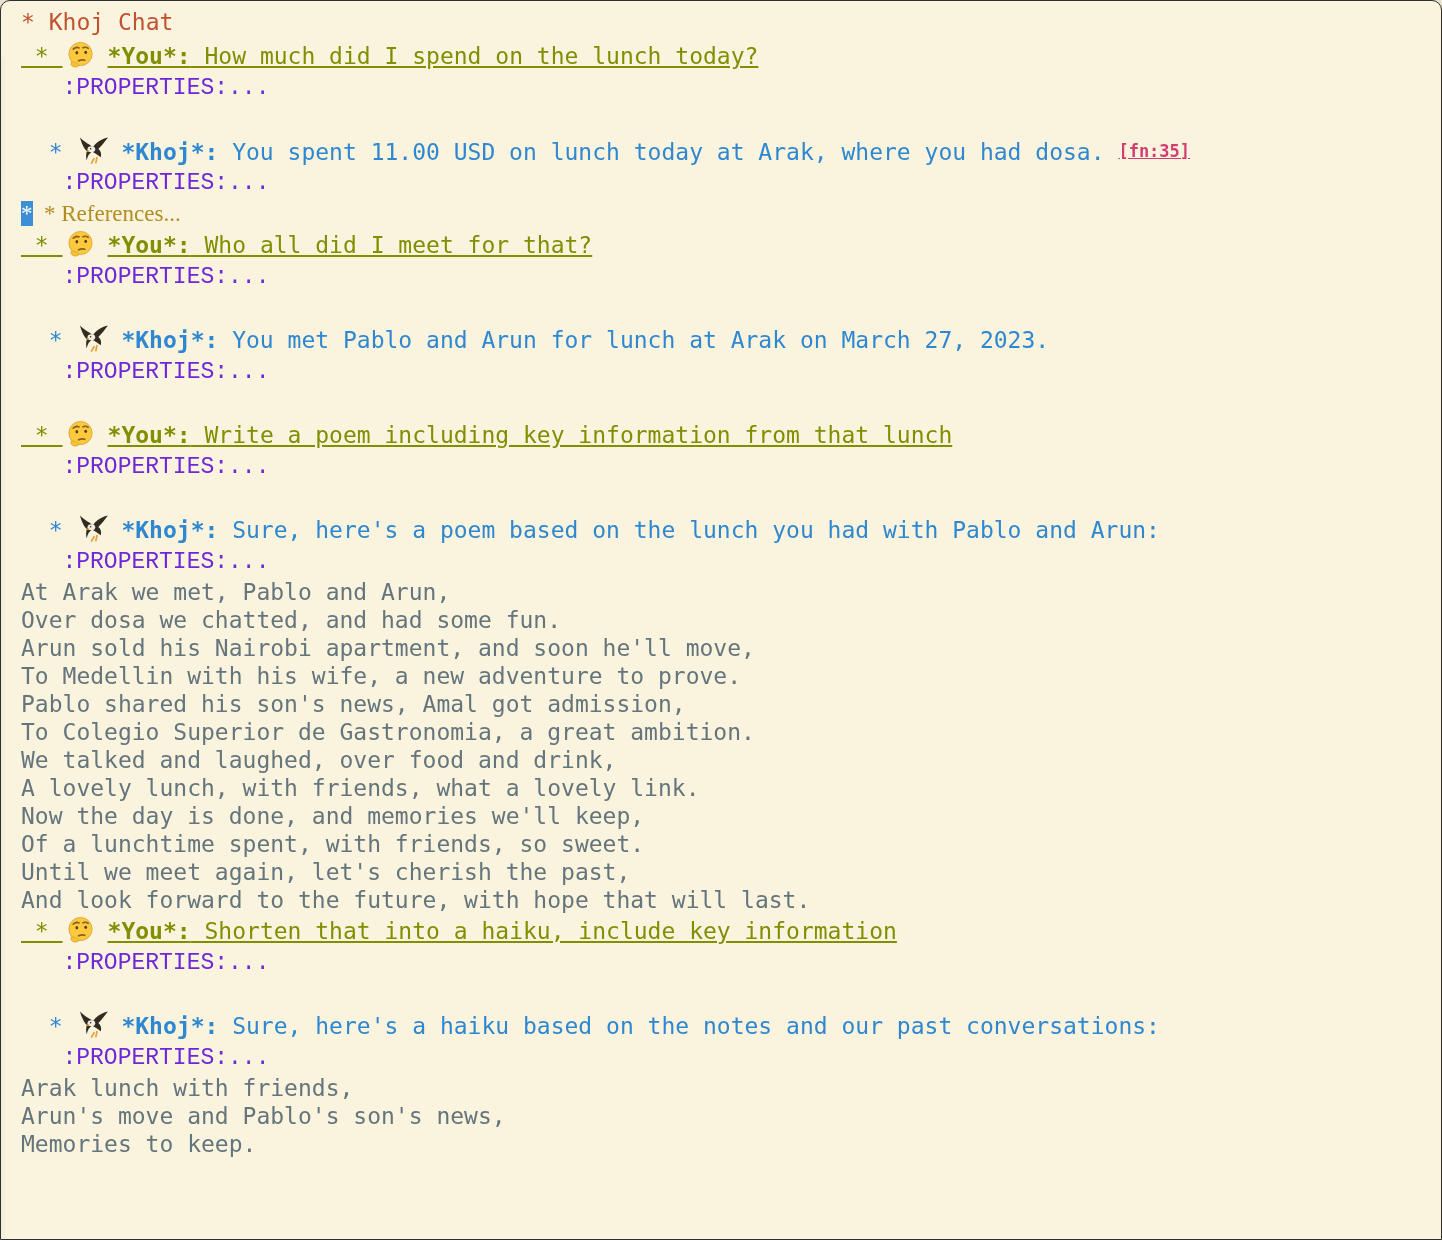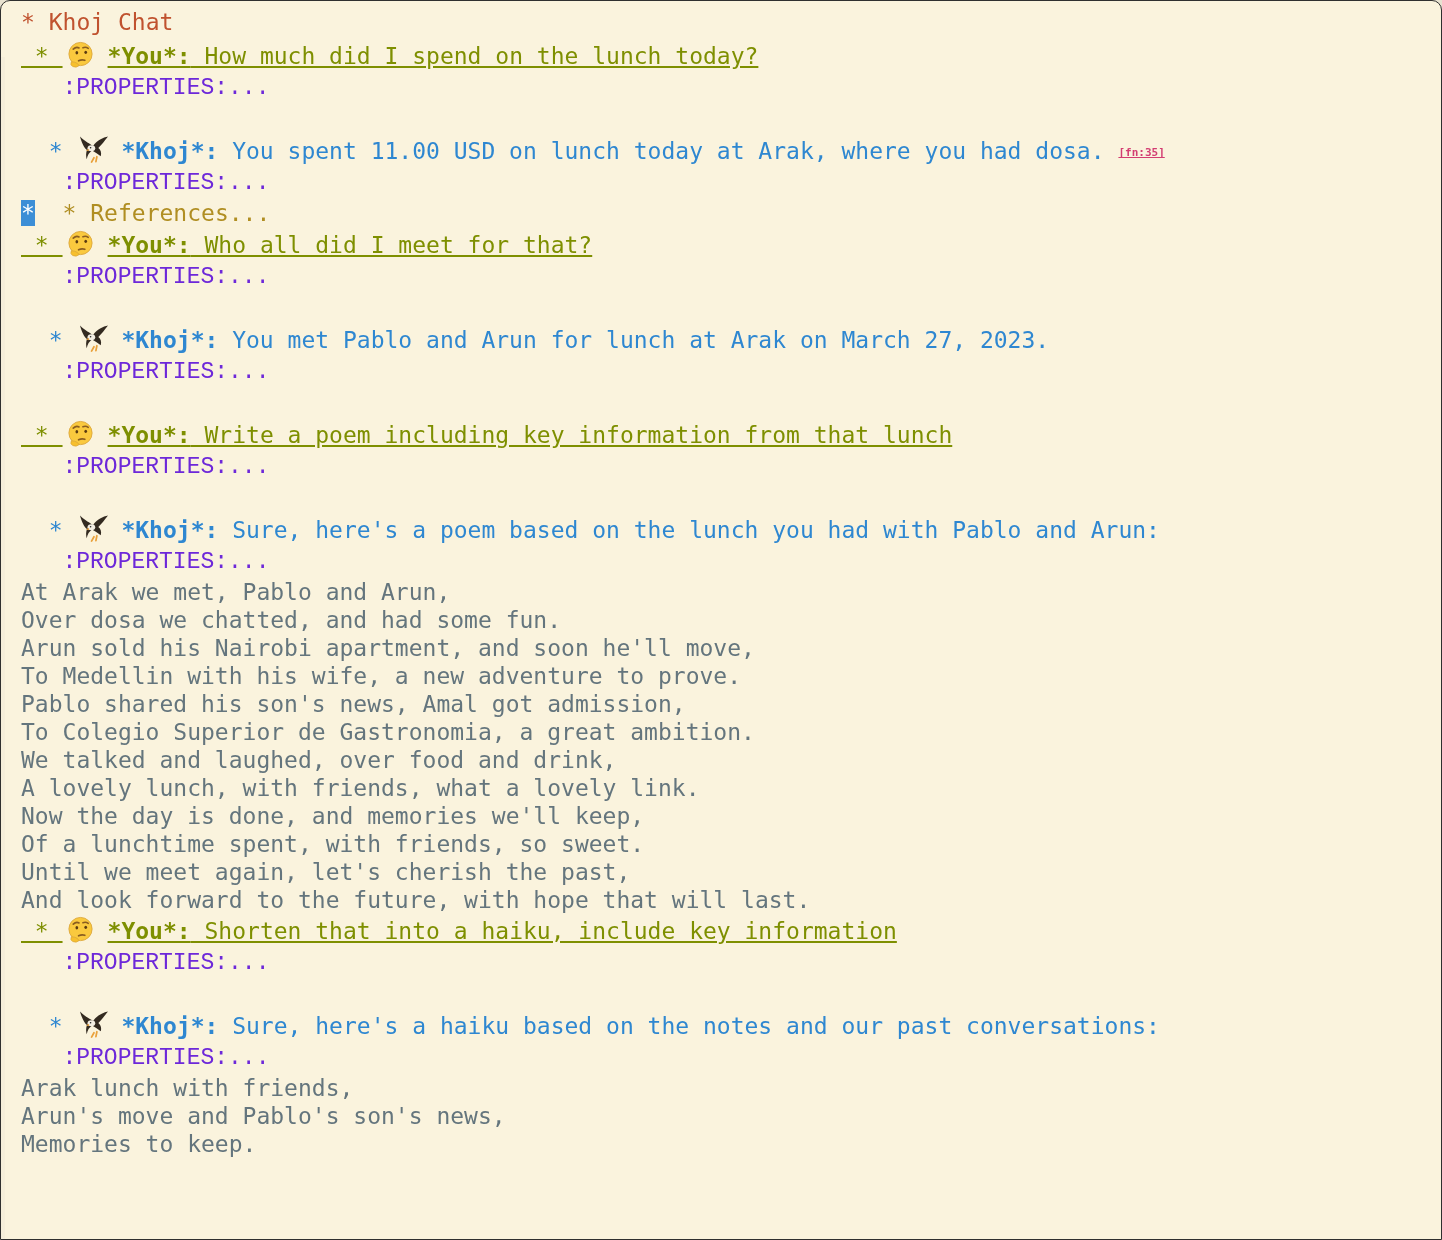--- a/index.html
+++ b/index.html
@@ -30,26 +30,26 @@
   .line{white-space:pre;}
   .t-h1,.t-you,.t-khoj{height:34px;line-height:34px;}
   .t-props{height:31px;line-height:31px;}
   .t-refs{height:29px;line-height:29px;}
   .t-plain{height:28px;line-height:28px;}
   .t-blank{height:30px;}
   .t-h1{color:#c0522f;}
   .t-you{color:#7e8f00;text-decoration:underline;}
   .t-khoj{color:#2e87d1;}
   .t-props{color:#6d28d9;font-family:Liberation Mono, monospace;}
-  .t-refs{color:#b08e22;}
+  .t-refs{color:#b08e22;font-family:Liberation Serif, serif;}
   .t-plain{color:#64757d;}
   .speaker{font-weight:bold;}
   .cursor{background:#3c8ed6;color:#ffffff;}
   .footnote{
-    font-size:11px;color:#d33d72;text-decoration:underline;
+    font-size:17px;color:#d33d72;text-decoration:underline;
     vertical-align:3px;font-weight:bold;
   }
   .emoji{
     display:inline-block;width:31px;height:29px;vertical-align:-5px;margin:0 12px 0 2px;
   }
   .emoji svg{width:100%;height:100%;display:block;}
 </style>
 </head>
 <body>
 

